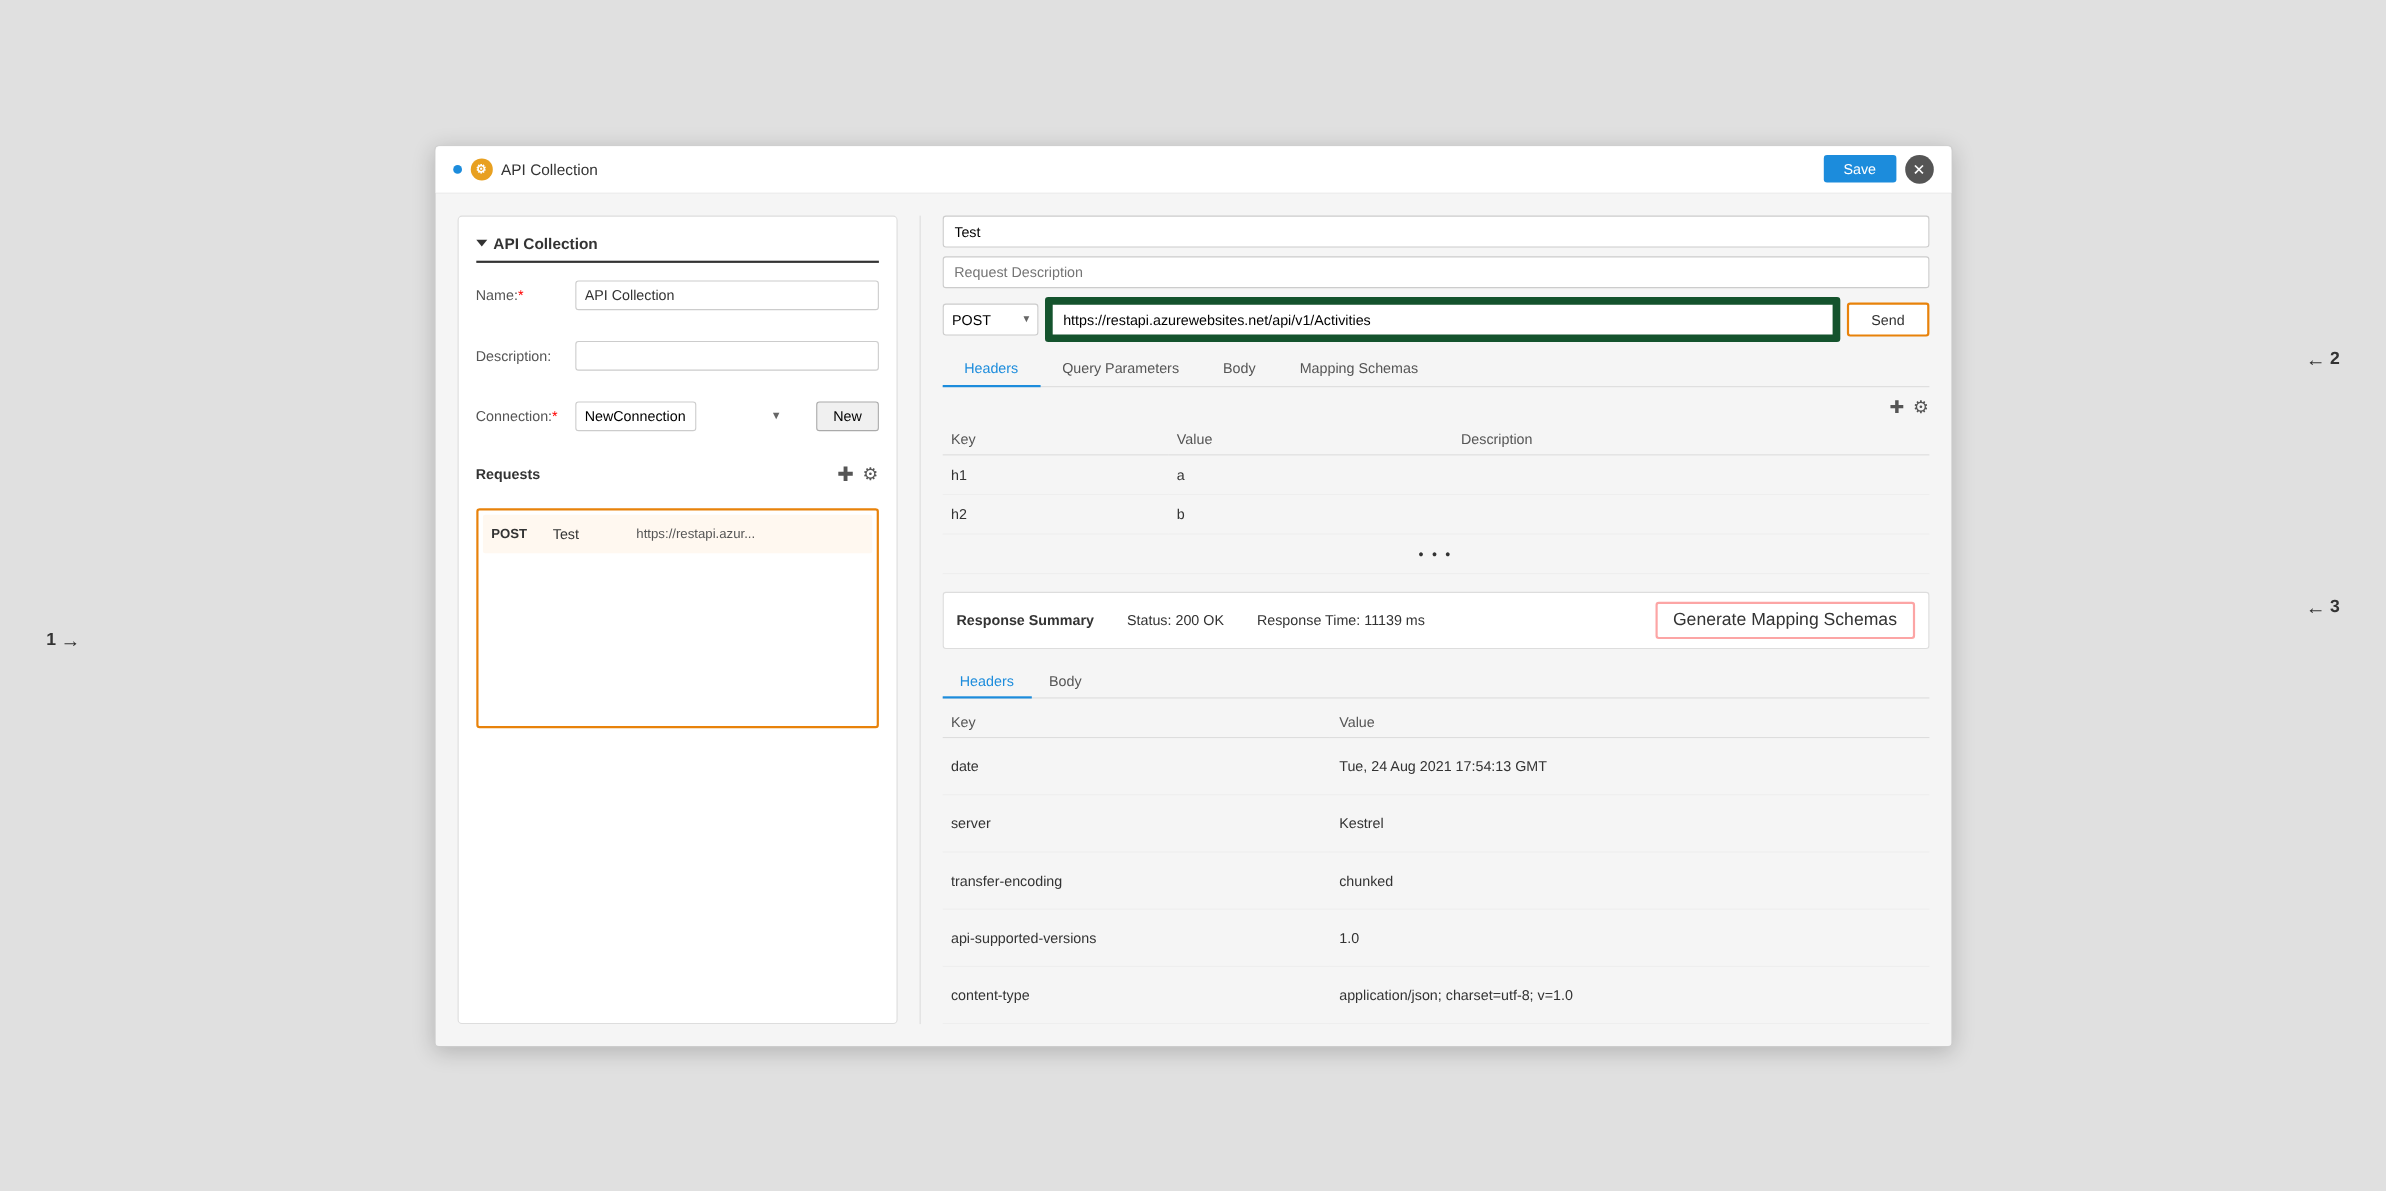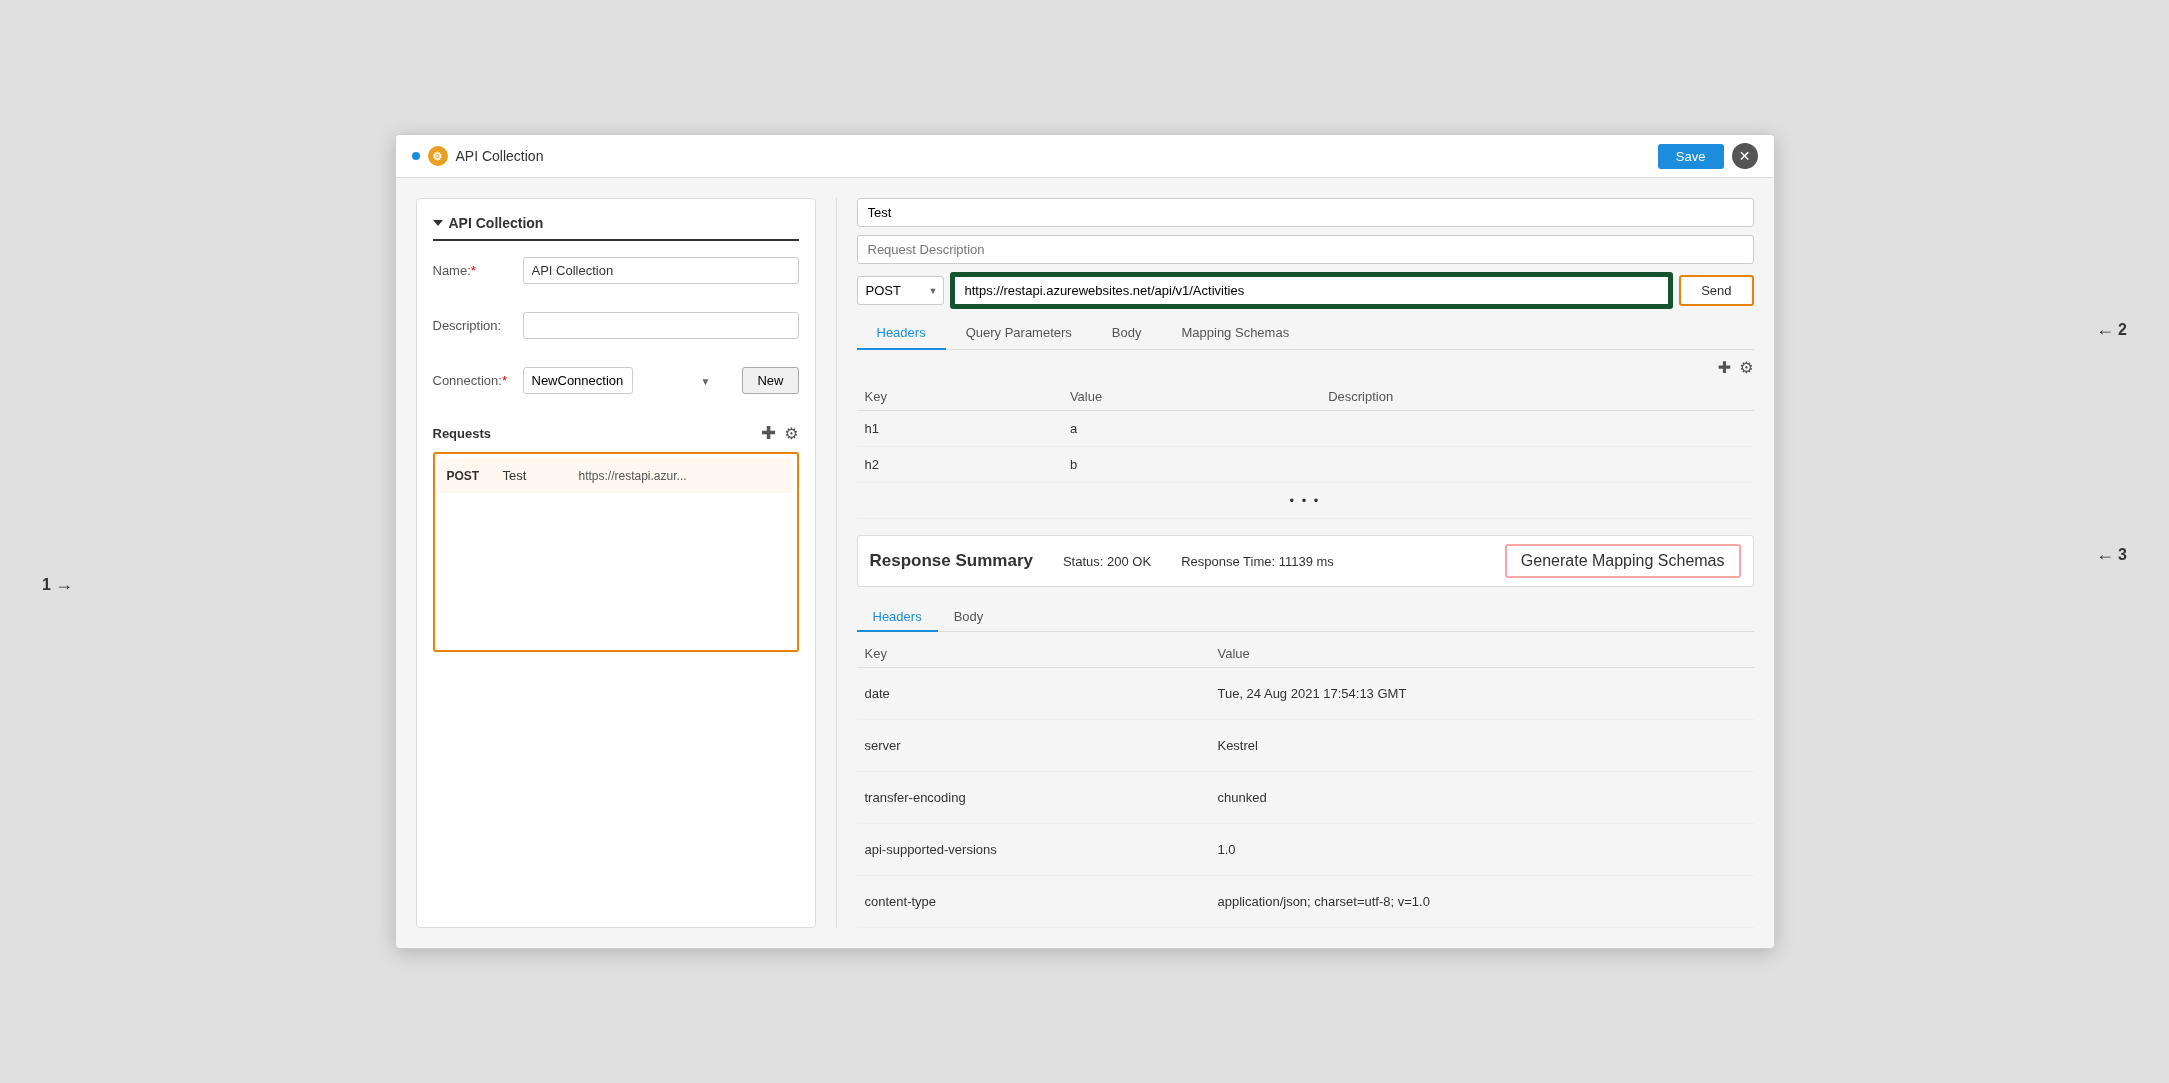--- a/index.html
+++ b/index.html
@@ -184,21 +184,21 @@
       cursor: pointer;
       font-size: 13px;
     }
     .requests-section {
       margin-top: 16px;
     }
     .requests-header {
       display: flex;
       align-items: center;
       justify-content: space-between;
-      margin-bottom: 8px;
+      margin-bottom: 20px;
     }
     .requests-title {
       font-size: 13px;
       font-weight: 600;
     }
     .requests-actions {
       display: flex;
       gap: 8px;
       align-items: center;
     }
@@ -288,21 +288,21 @@
       position: absolute;
       right: 6px;
       top: 50%;
       transform: translateY(-50%);
       font-size: 9px;
       color: #666;
       pointer-events: none;
     }
     .url-input {
       flex: 1;
-      border: 5px solid #14532d;
+      border: 7px solid #14532d;
       border-radius: 3px;
       padding: 6px 10px;
       font-size: 13px;
     }
     .btn-send {
       border: 2px solid #e8820a;
       background: #fff;
       color: #333;
       padding: 6px 20px;
       border-radius: 3px;
@@ -369,21 +369,21 @@
       border-radius: 3px;
       padding: 8px 12px;
       margin-top: 8px;
     }
     .response-info {
       display: flex;
       gap: 30px;
       align-items: center;
     }
     .response-label {
-      font-size: 17px;
+      font-size: 13px;
       font-weight: 600;
     }
     .response-status {
       font-size: 13px;
       color: #333;
     }
     .response-time {
       font-size: 13px;
       color: #333;
     }

